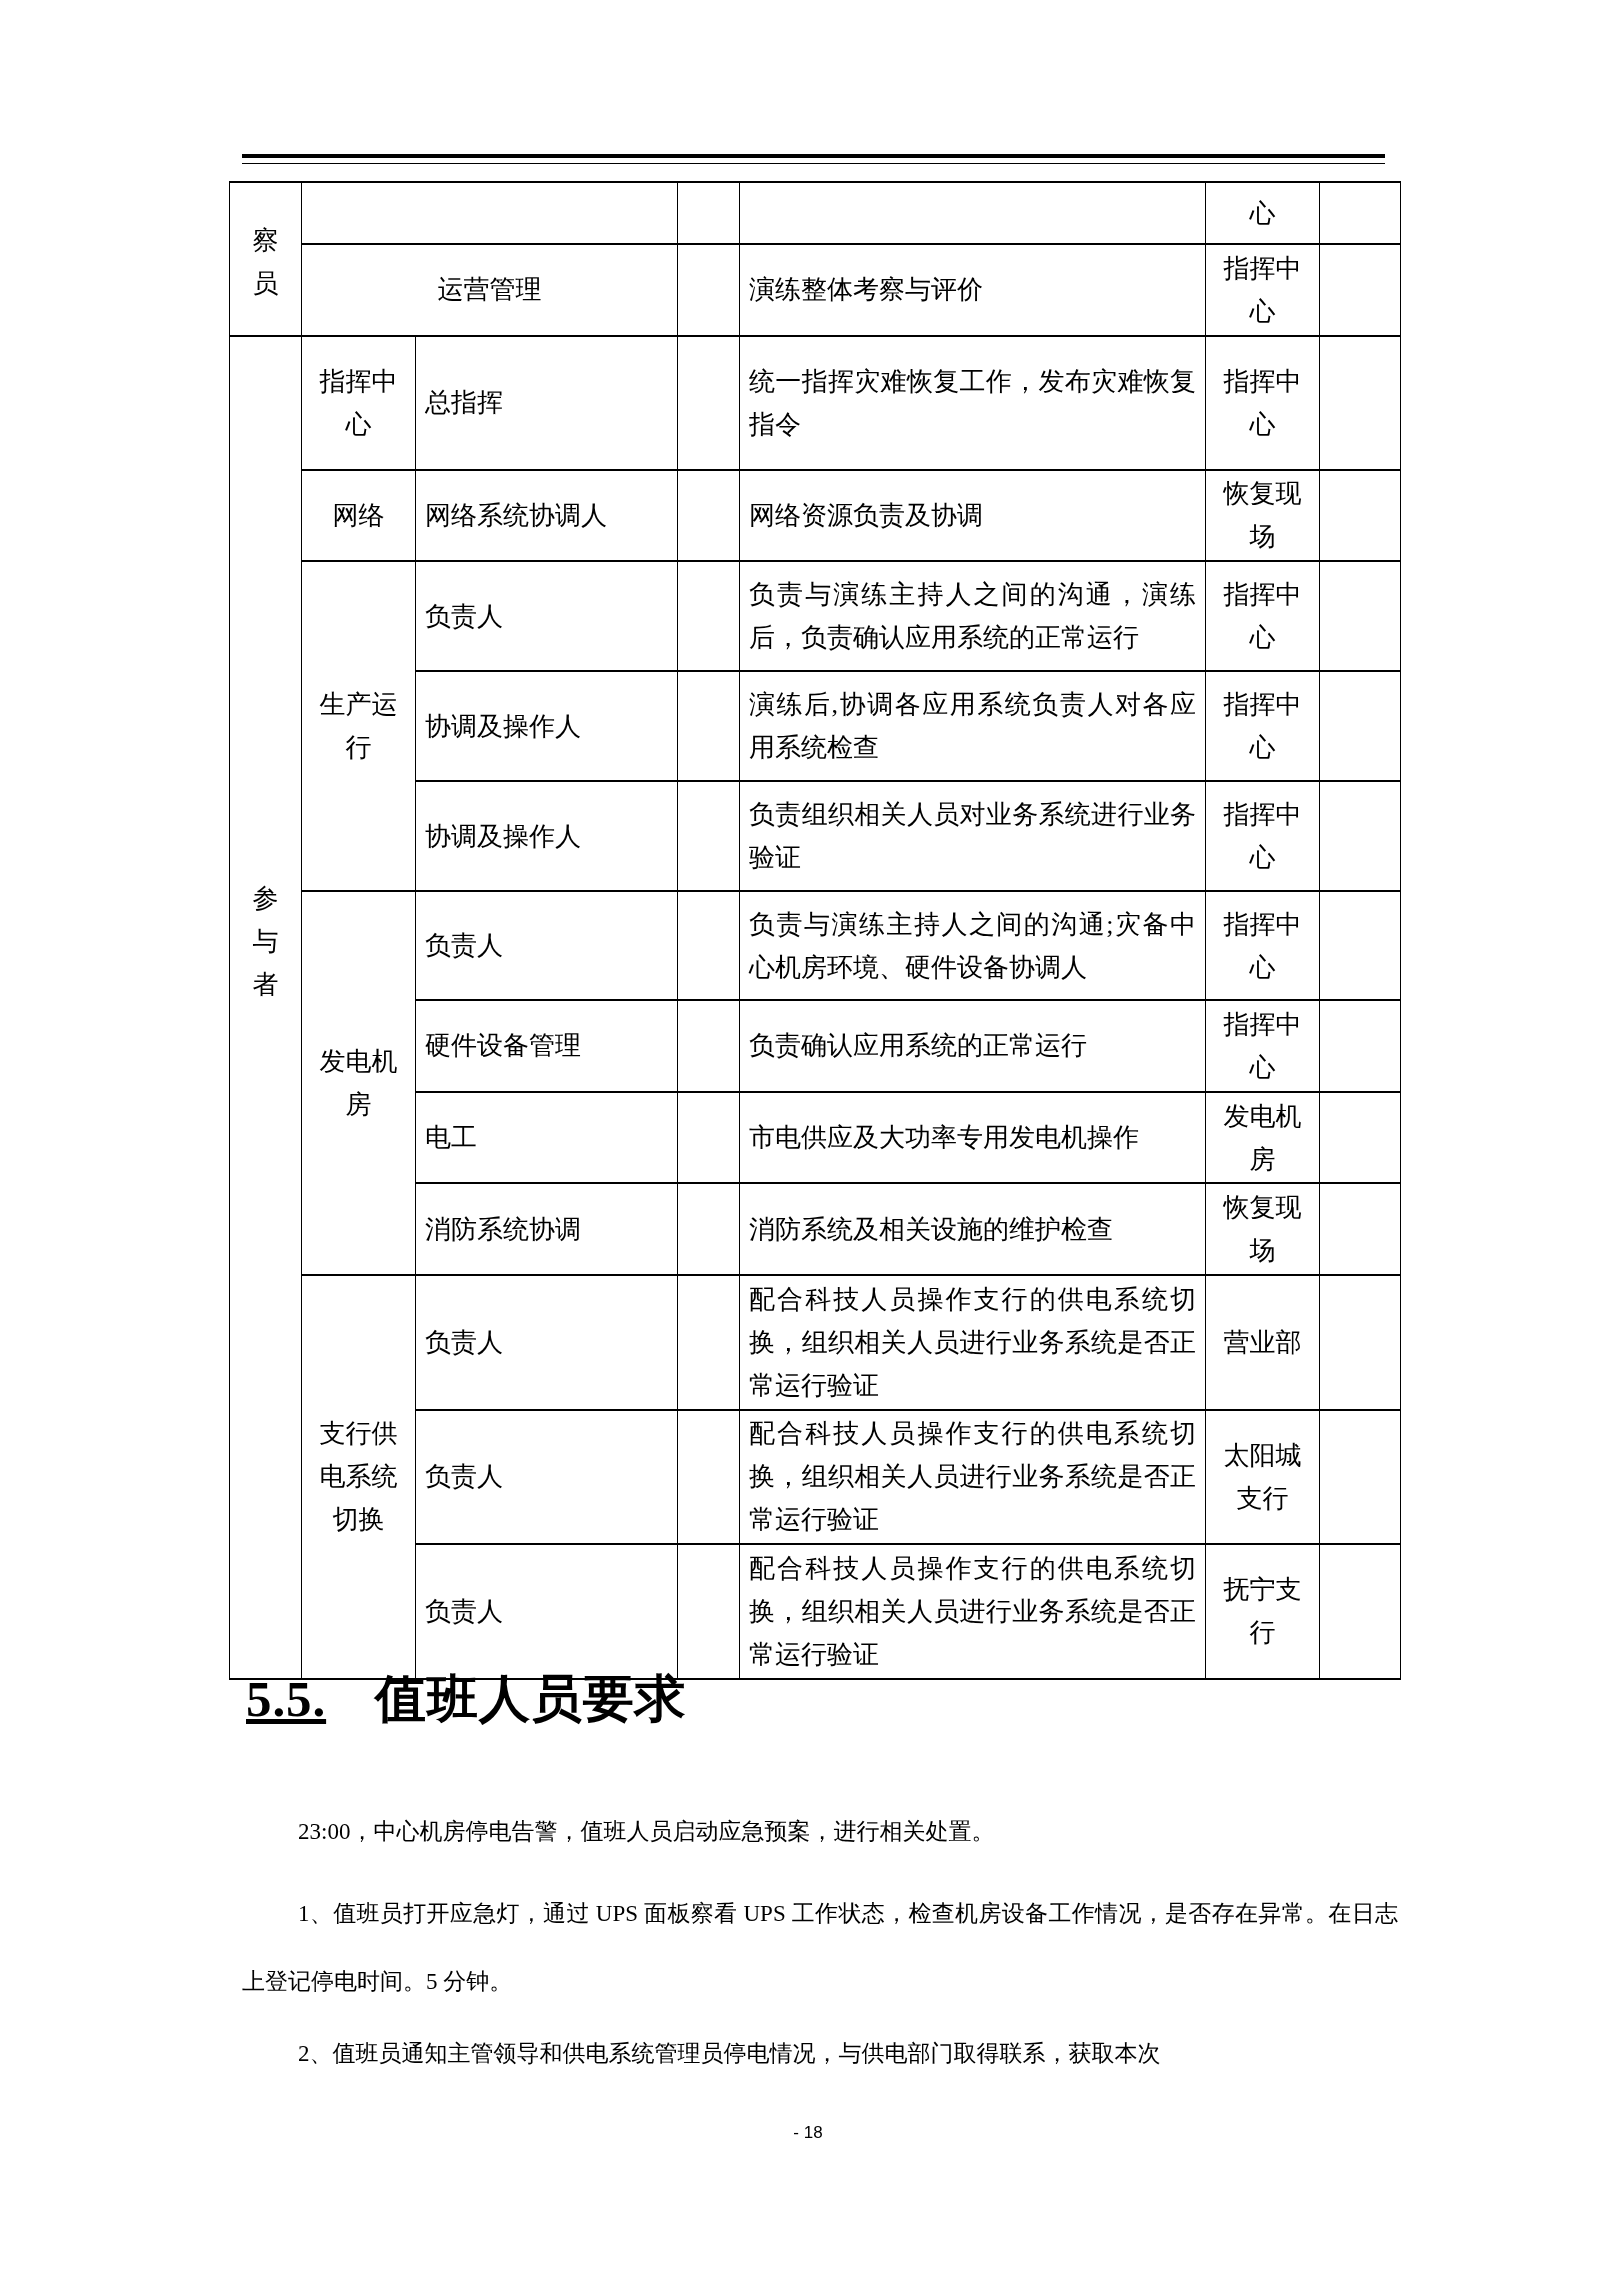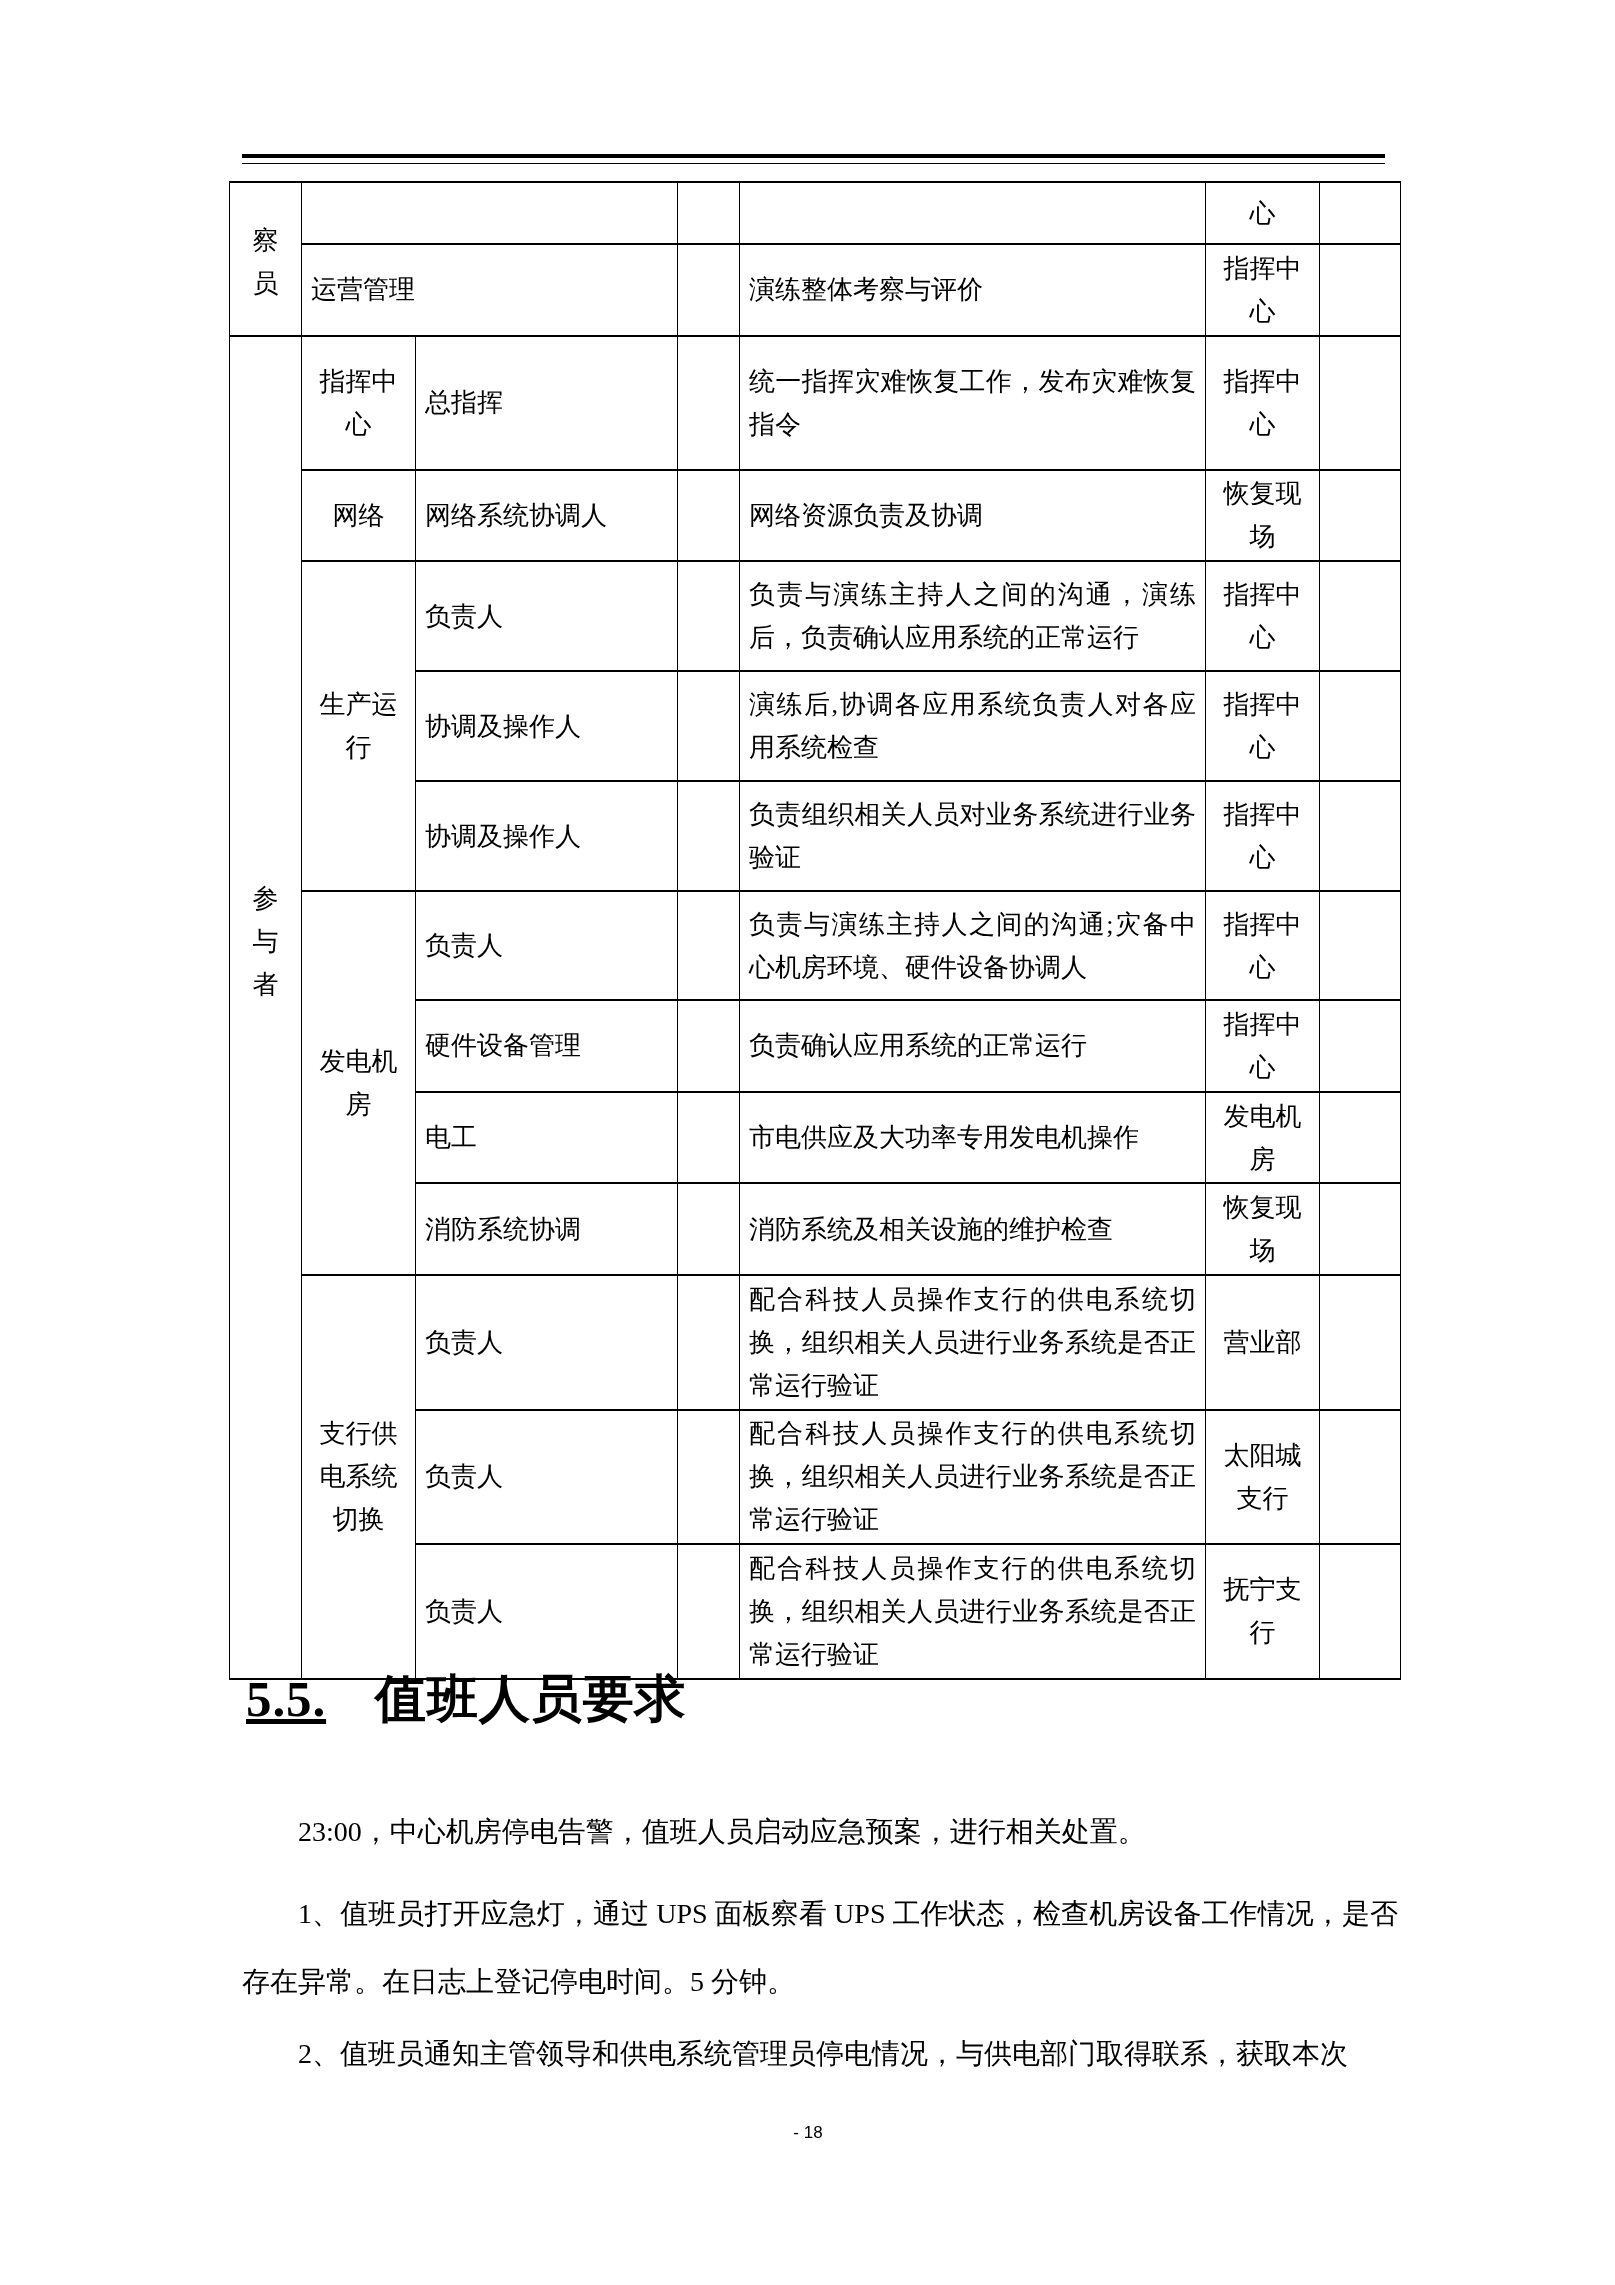--- a/index.html
+++ b/index.html
@@ -31,39 +31,39 @@
     padding:1.8px 9px;
     overflow:hidden;
     word-break:break-all;
   }
   td.c1{text-align:center;padding:1.8px 3.6px;}
   td.c1 .ct{white-space:pre-line;}
   td.obs{vertical-align:top;}
   td.obs .ct{position:relative;top:3.6px;}
   td.part .ct{position:relative;top:-66px;}
   td.c2{text-align:center;padding:1.8px 7.2px;}
-  td.c23{text-align:left;margin-top:44px;}
+  td.c23{text-align:center;margin-top:44px;}
   td.c3{padding-left:16.3px;margin-top:36px;}
   td.c4{padding:0;}
   td.c5{padding-left:14.5px;padding-right:12.7px;text-align:justify;}
   td.c6{text-align:center;padding:1.8px 7.2px;}
   td.c7{padding:0;}
   
   .heading{
     position:absolute;left:246px;top:1670px;
     font-weight:bold;font-size:51px;line-height:58px;
     letter-spacing:0.9px;
     white-space:nowrap;
   }
   .heading .num{font-family:"Liberation Serif","DejaVu Serif",serif;margin-right:33px;text-decoration:underline;}
   .heading .txt{font-family:"Liberation Sans","DejaVu Sans",sans-serif;margin-left:16px;}
   
   .para{
     position:absolute;left:242px;width:1156px;
-    font-size:28px;line-height:68px;
+    font-size:23px;line-height:68px;
     text-align:justify;
     text-indent:56px;
   }
   .para.p1{top:1798px;}
   .para.p2{top:1880px;}
   .para.p3{top:2020px;}
   
   .page-number{
     position:absolute;left:0;top:2115px;width:1616px;
     text-align:center;

